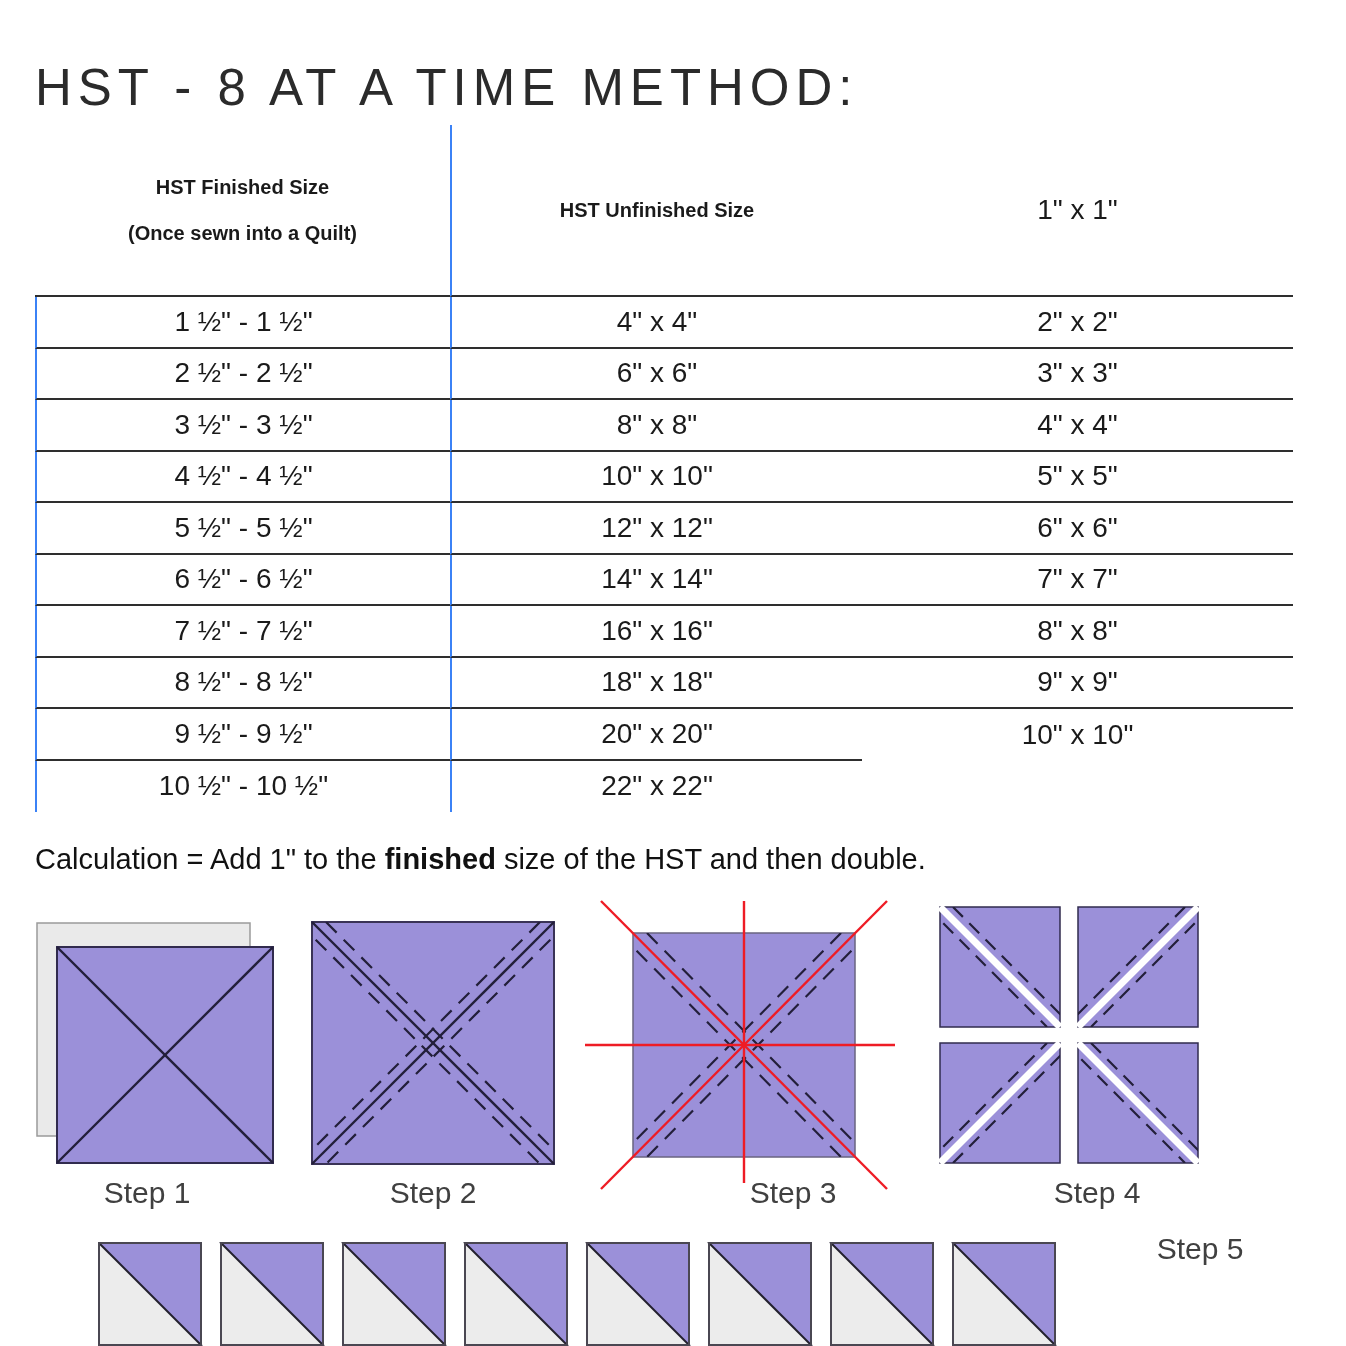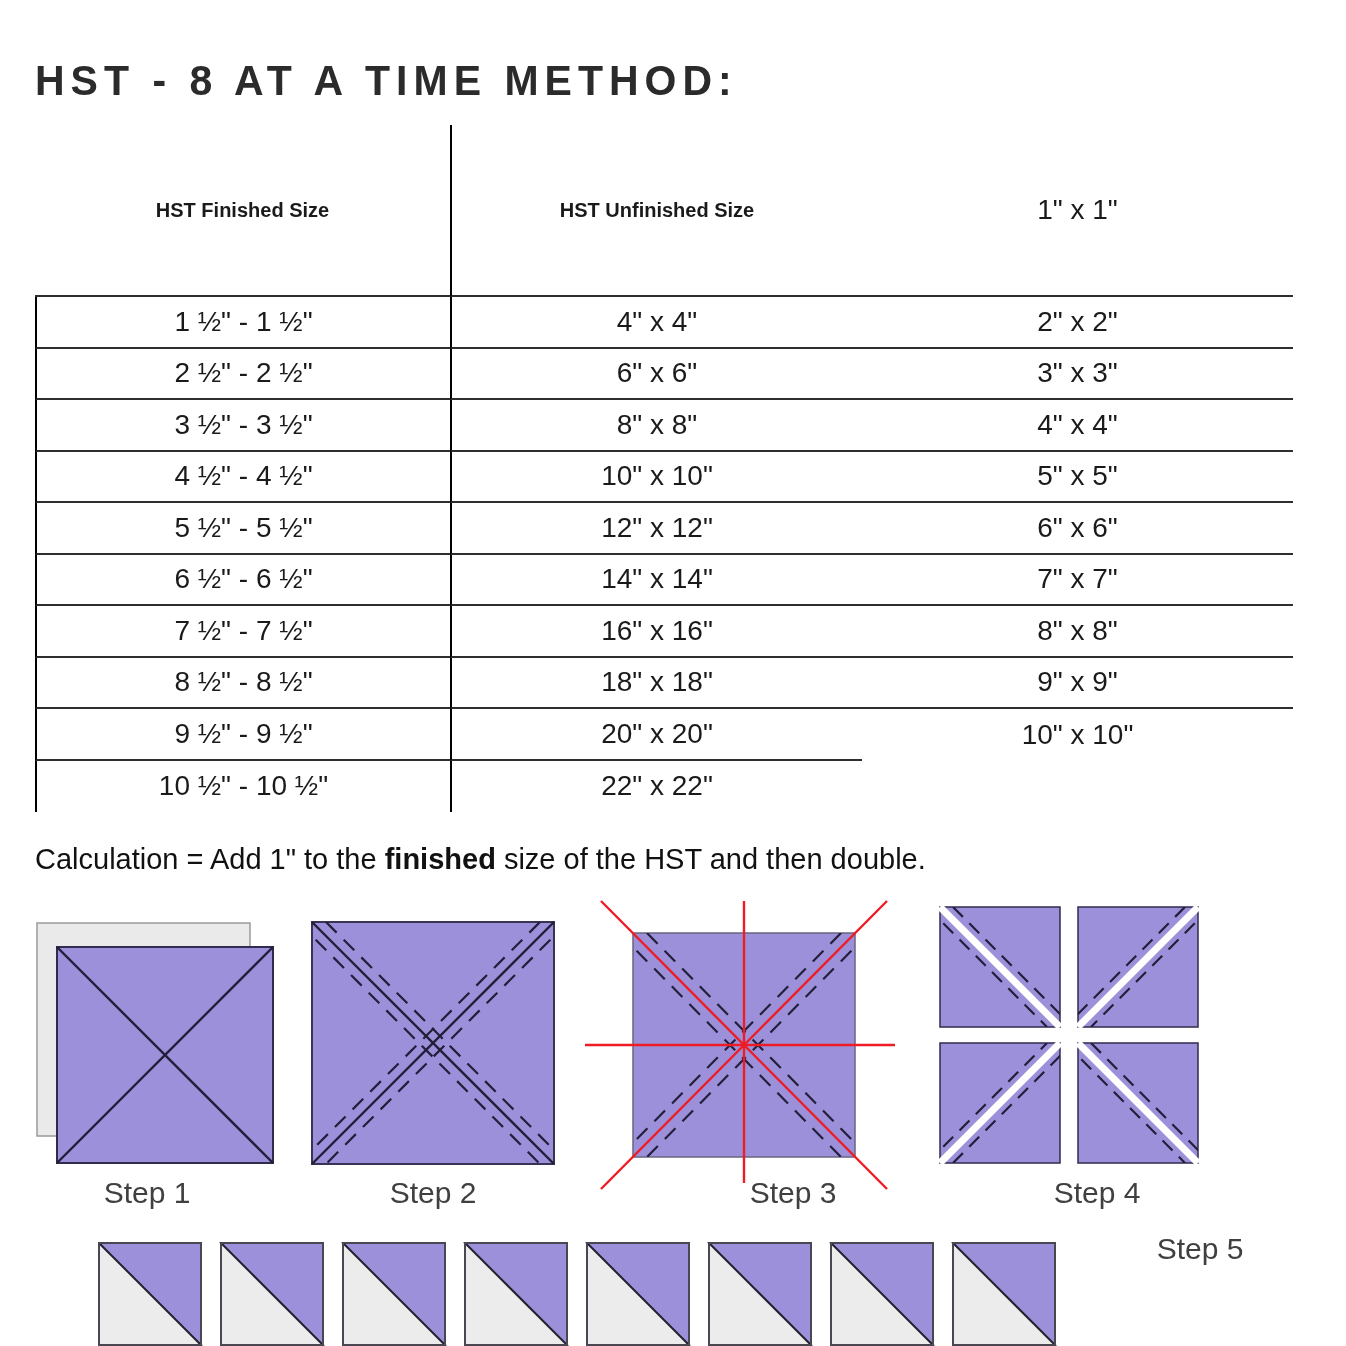--- a/index.html
+++ b/index.html
@@ -1,28 +1,28 @@
 <!DOCTYPE html>
 <html><head>
 <meta charset="utf-8">
 <style>
   html,body{margin:0;padding:0;background:#fff;}
   #page{position:relative;width:1346px;height:1346px;background:#ffffff;overflow:hidden;
         font-family:"Liberation Sans", sans-serif;color:#1a1a1a;}
 
   
-  .title{position:absolute;left:35px;top:58px;font-size:41px;font-weight:700;
+  .title{position:absolute;left:35px;top:58px;font-size:51px;font-weight:400;
          letter-spacing:6px;color:#2b2b2b;white-space:nowrap;transform:scaleY(1.02);}
 
   
   .tbl{position:absolute;left:35px;top:125px;width:1258px;display:grid;
        grid-template-columns:415px 412px 431px;
        grid-template-rows:172px repeat(10,51.5px);}
   .cell{display:flex;align-items:center;justify-content:center;text-align:center;}
-  .colb{border-left:2px solid #000000;}
+  .colb{border-left:2px solid #3b82f6;}
   .hb{border-bottom:2px solid #2e2e2e;}
   .hc{font-weight:bold;flex-direction:column;}
   .hc.w12{font-size:20px;line-height:46px;}
   .hc.w3{font-size:27px;line-height:32px;}
   .dc{font-size:28px;}
 
   
   .calc{position:absolute;left:35px;top:843px;font-size:29px;color:#111;}
   .calc b{font-weight:bold;}
 
@@ -45,20 +45,21 @@
 <body>
 
 <div id="page">
 
   <div class="title">HST - 8 AT A TIME METHOD:</div>
 
   <div class="tbl">
 
     <div class="cell hc w12 hb">
       <span>HST Finished Size</span>
+      <span>(Once sewn into a Quilt)</span>
     </div>
     <div class="cell hc w12 hb colb">
       <span>HST Unfinished Size</span>
     </div>
 
     <div class="cell dc hb">1" x 1"</div>
     <div class="cell dc hb colb">1 ½" - 1 ½"</div>
     <div class="cell dc hb colb">4" x 4"</div>
 
     <div class="cell dc hb">2" x 2"</div>

